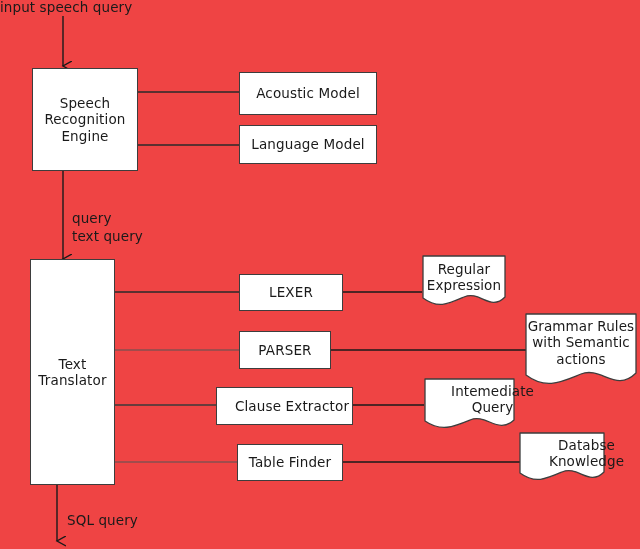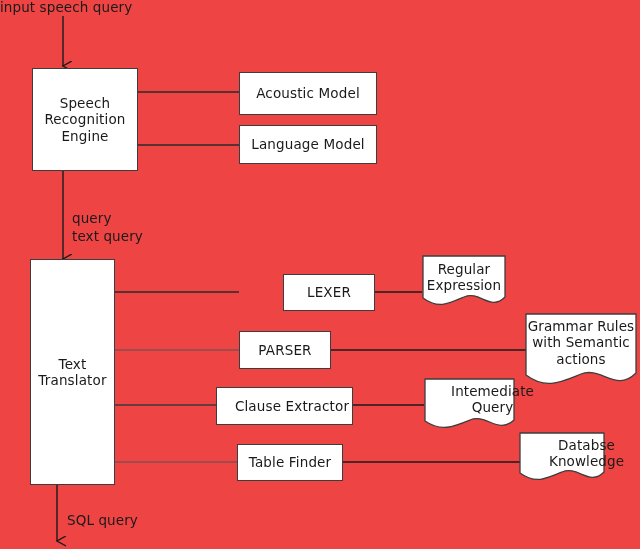--- a/index.html
+++ b/index.html
@@ -140,21 +140,21 @@
     <span>Language Model</span>
   </div>
 
   <div class="node-box big" style="left:7px; top:259px; width:85px; height:226px;">
     <div>
       <div>Text</div>
       <div>Translator</div>
     </div>
   </div>
 
-  <div class="node-box" style="left:239px; top:274px; width:92px; height:37px;margin-left:44px;">
+  <div class="node-box" style="left:239px; top:274px; width:104px; height:37px;">
     <span>LEXER</span>
   </div>
 
   <div class="node-box" style="left:239px; top:331px; width:92px; height:38px;">
     <span>PARSER</span>
   </div>
 
   <div class="node-box" style="left:216px; top:387px; width:137px; height:38px;padding-left:15px;">
     <span>Clause Extractor</span>
   </div>

